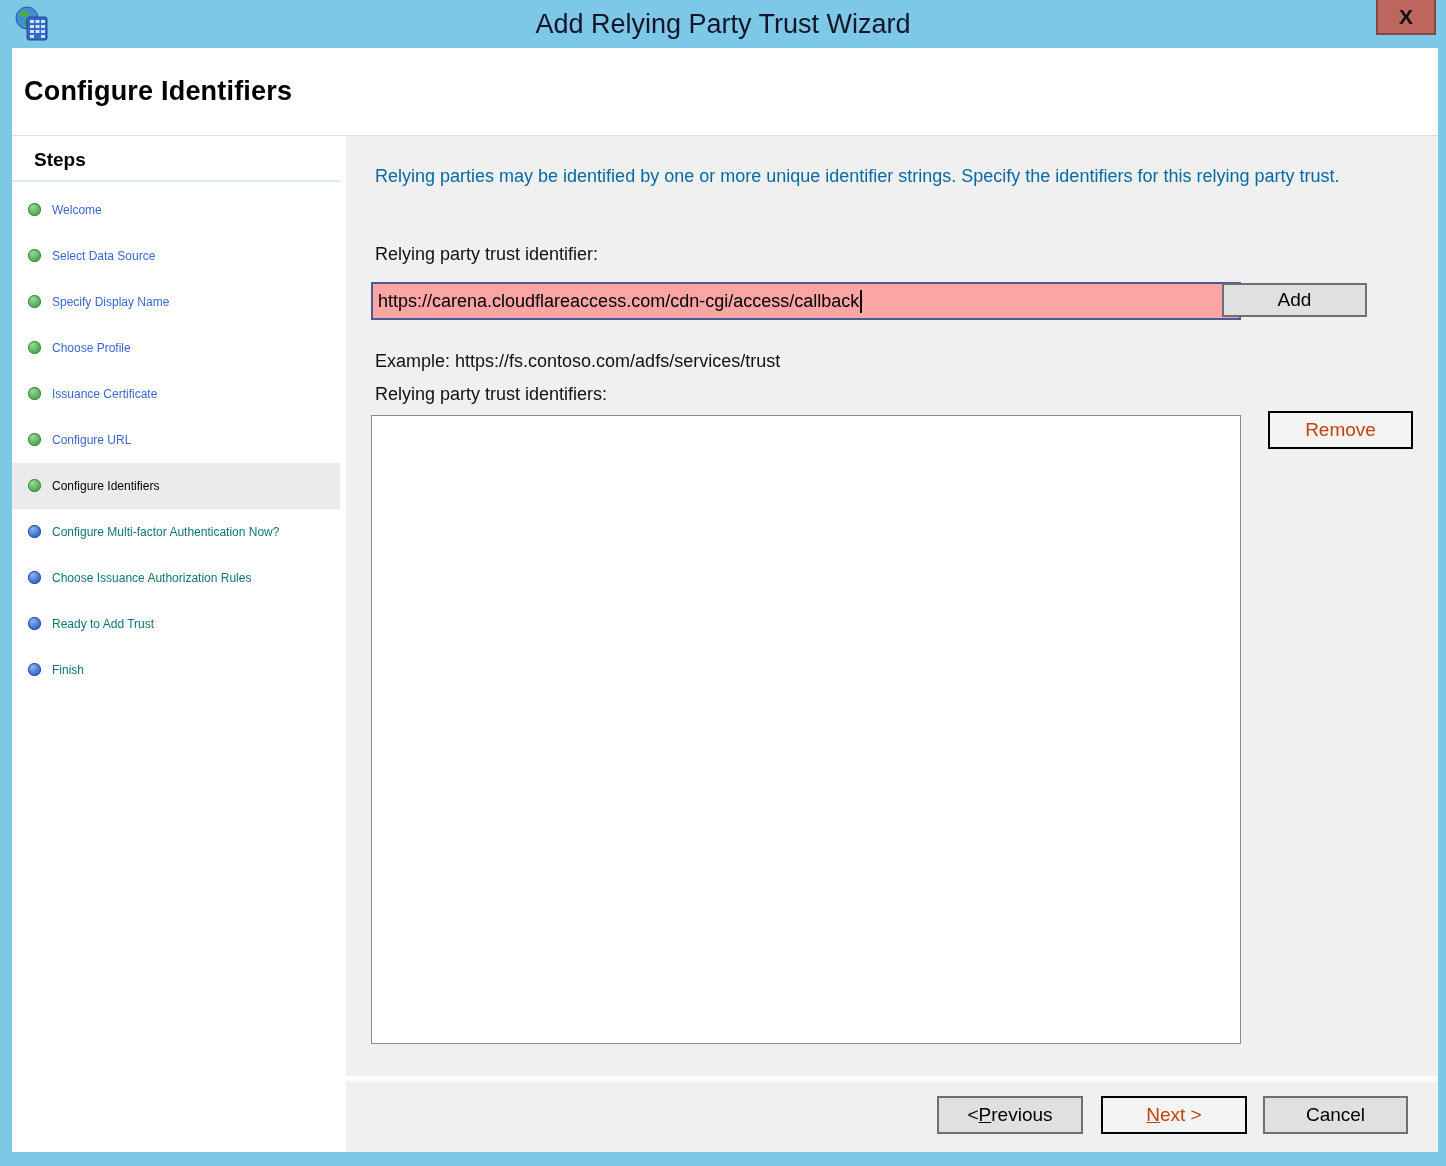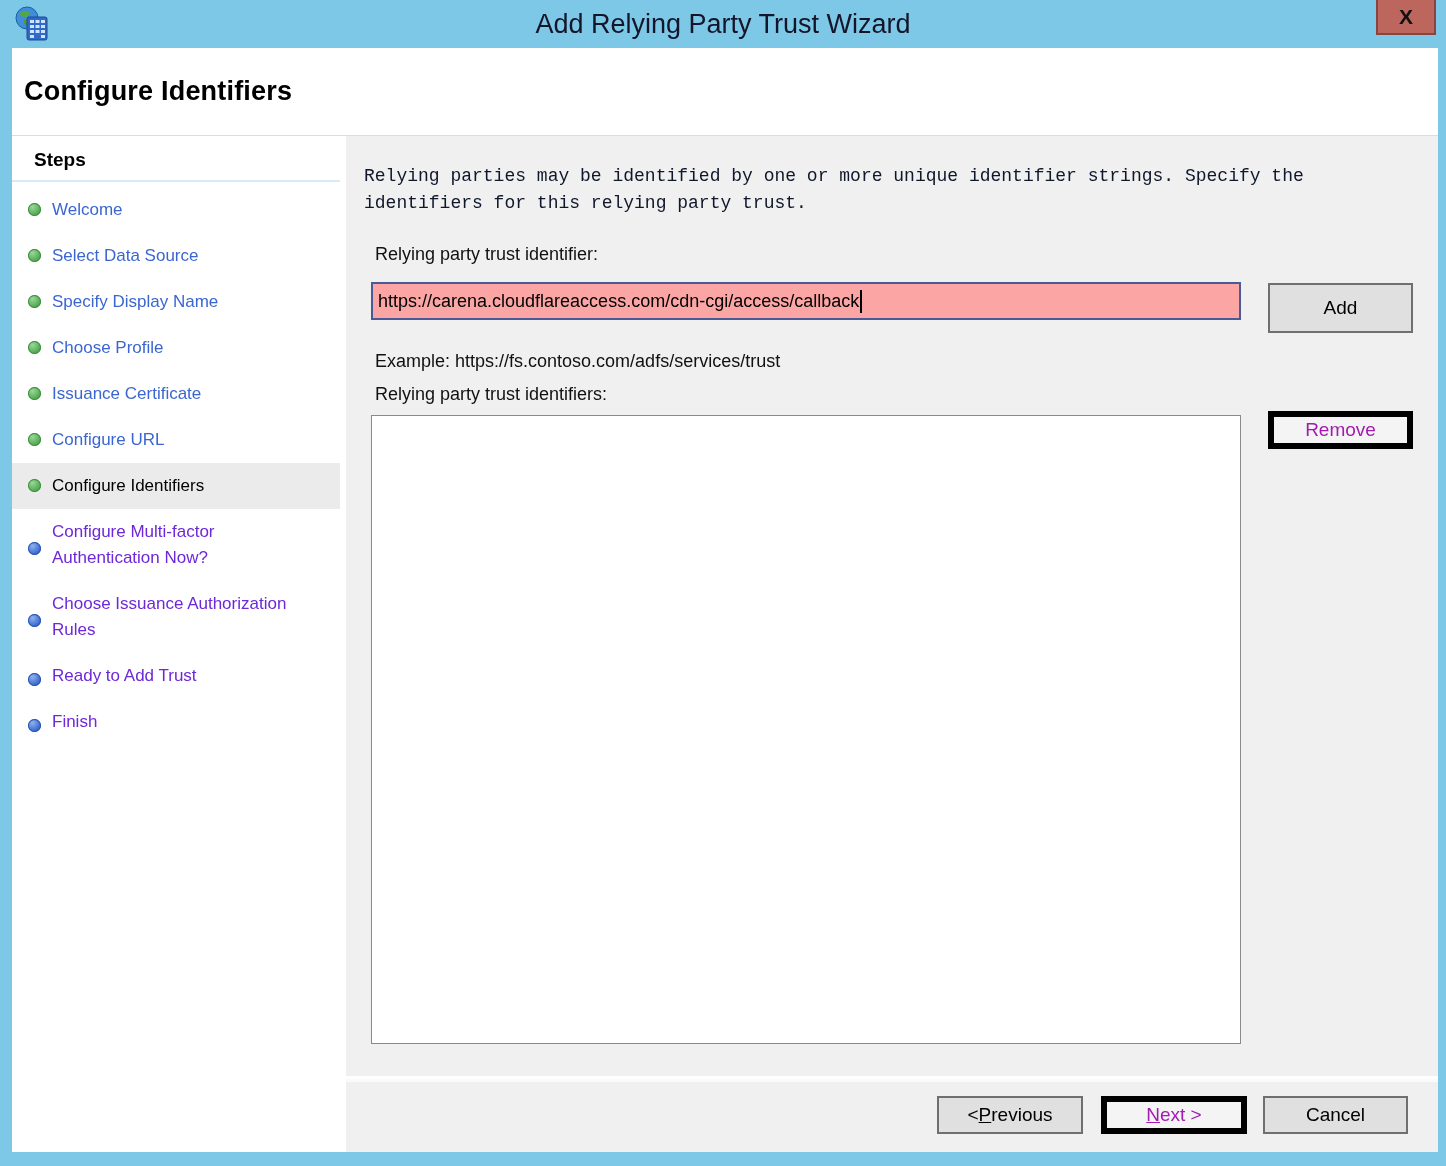--- a/index.html
+++ b/index.html
@@ -61,45 +61,45 @@
   }
   .steps-title{
     font-size:19px;font-weight:700;color:#000;
     padding:12px 0 9px 22px;
     border-bottom:2px solid #d7eaf6;
   }
   ul.steps{list-style:none;margin-top:5px;}
   .step{
     display:flex;gap:11px;
     padding:10px 8px 10px 16px;
-    font-size:17px;line-height:26px;
+    font-size:12px;line-height:26px;
   }
   .step .dot{
     width:13px;height:13px;border-radius:50%;flex:none;margin-top:6px;
   }
   .step.done .dot,.step.current .dot{
     background:radial-gradient(circle at 35% 30%, #9ad89a, var(--c-done-dot) 75%);
     box-shadow:inset 0 0 0 1px #3c8f3c;
   }
   .step.todo .dot{
     background:radial-gradient(circle at 35% 30%, #8fb2ef, var(--c-todo-dot) 75%);
     box-shadow:inset 0 0 0 1px #2a52ad;
   }
   .step.done{color:var(--c-link);cursor:pointer;}
   .step.current{background:var(--c-highlight);color:#000;}
-  .step.todo{color:#6d28d9;align-items:center;}
+  .step.todo{color:#0f766e;}
   .step-label{max-width:235px;}
   
   .content{
     position:absolute;left:334px;top:88px;right:0;height:940px;
     background:var(--c-panel);
   }
   .desc{
-    position:absolute;left:18px;top:27px;width:965px;
-    font-size:18px;line-height:27px;color:#0f172a;font-family:Liberation Mono, monospace;
+    position:absolute;left:29px;top:27px;width:965px;
+    font-size:18px;line-height:27px;color:#0369a1;
   }
   .field-label{position:absolute;left:29px;font-size:18px;color:#111;}
   .lbl-identifier{top:108px;}
   .lbl-identifiers{top:248px;}
   .example{position:absolute;left:29px;top:215px;font-size:18px;color:#111;}
   .text-input{
     position:absolute;left:25px;top:146px;width:870px;height:38px;
     background:#fca5a5;border:2px solid var(--c-input-border);
     font-size:18px;color:#000;
     display:flex;align-items:center;padding-left:5px;
@@ -112,23 +112,23 @@
   }
   .btn{
     background:var(--c-button-bg);
     border:2px solid var(--c-button-border);
     font-family:"Liberation Sans", sans-serif;
     font-size:19px;color:#000;
     display:flex;align-items:center;justify-content:center;
     cursor:default;
   }
   .btn.disabled{
-    background:#f4f4f4;border:6px solid #000000;color:#a21caf;
-  }
-  .btn-add{position:absolute;left:922px;top:147px;width:145px;height:50px;}
+    background:#f4f4f4;border:2px solid #000000;color:#c2410c;
+  }
+  .btn-add{position:absolute;left:876px;top:147px;width:145px;height:34px;}
   .btn-remove{position:absolute;left:922px;top:275px;width:145px;height:38px;}
   
   .footer{
     position:absolute;left:334px;right:0;bottom:0;height:73px;
     background:var(--c-panel);
     border-top:3px solid #fafafa;
   }
   .btn-previous{position:absolute;left:591px;top:14px;width:146px;height:38px;}
   .btn-next{position:absolute;left:755px;top:14px;width:146px;height:38px;}
   .btn-cancel{position:absolute;left:917px;top:14px;width:145px;height:38px;}

